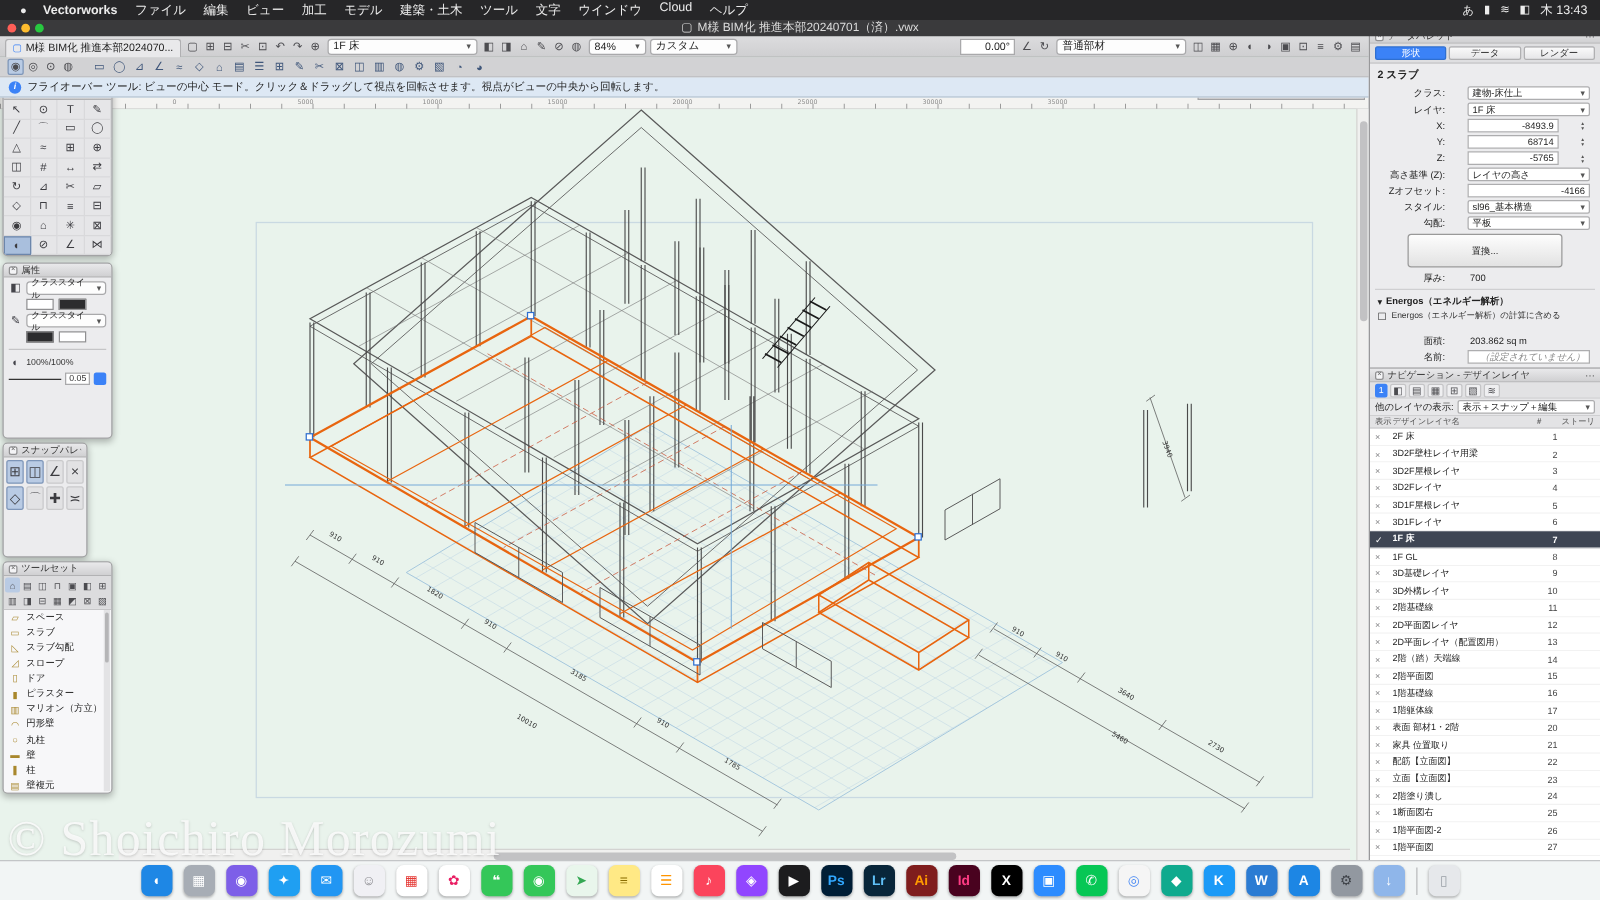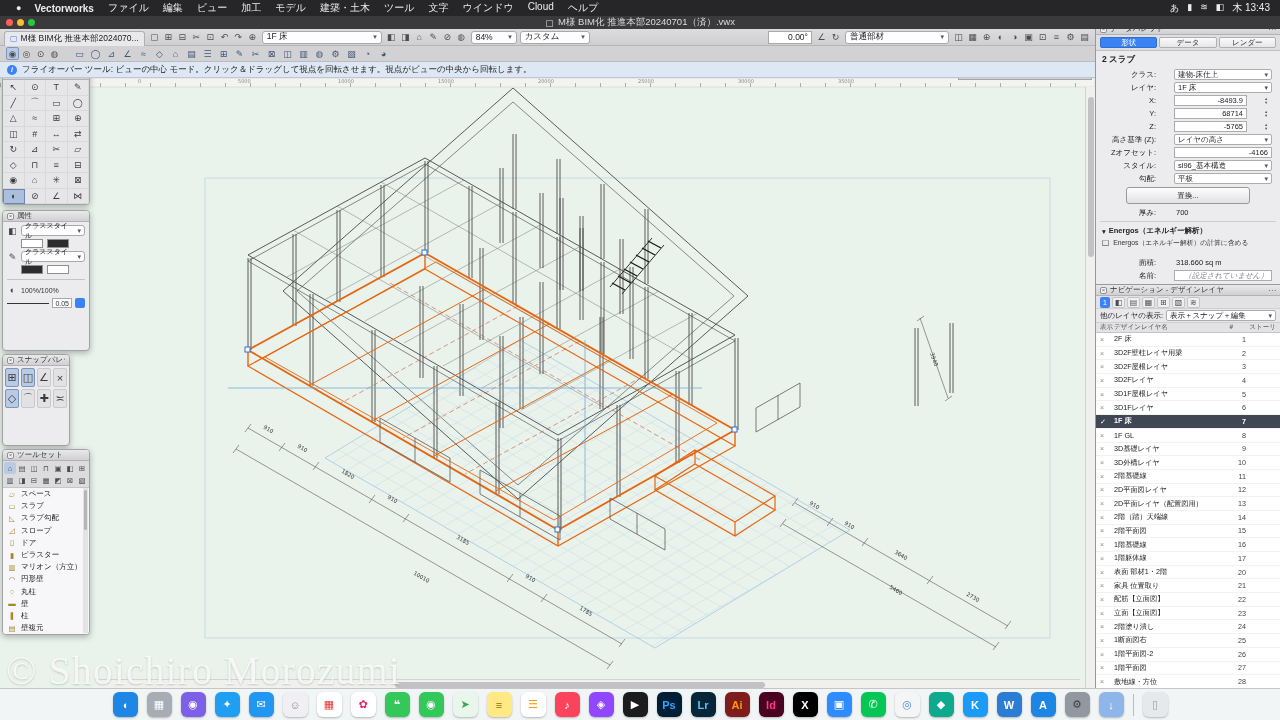--- a/index.html
+++ b/index.html
@@ -101,21 +101,21 @@
 .dp-tabs{display:flex;gap:2px;padding:2px 4px;background:#dfdfe1;border-bottom:1px solid #bfbfc1;}
 .dp-tab{flex:1;height:11px;display:flex;align-items:center;justify-content:center;border:1px solid #b0b0b2;border-radius:2px;background:linear-gradient(#fafafa,#e6e6e8);color:#333;font-size:7.5px;}
 .dp-tab.active{background:#3b82f7;border-color:#2f6fd0;color:#fff;}
 .dp-body{background:#ececee;padding-bottom:2px;}
 .dp-title{font-weight:bold;font-size:8.5px;padding:3px 6px 2px;}
 .dp-row{display:flex;align-items:center;height:13px;padding:0 8px;gap:18px;}
 .dp-label{width:52px;text-align:right;flex-shrink:0;color:#222;}
 .dp-dd{flex:1;background:#fff;border:1px solid #adadaf;border-radius:2px;height:11px;display:flex;align-items:center;justify-content:space-between;padding:0 3px;}
 .dp-input{flex:1;background:#fff;border:1px solid #adadaf;height:11px;display:flex;align-items:center;justify-content:flex-end;padding:0 3px;}
 .stepper{display:flex;flex-direction:column;font-size:4.5px;color:#555;line-height:4px;width:7px;flex-shrink:0;}
-.dp-btn{margin:2px 30px;height:17px;border:1px solid #999;border-radius:3px;background:linear-gradient(#fdfdfd,#e2e2e2);display:flex;align-items:center;justify-content:center;}
+.dp-btn{margin:2px 30px;height:27px;border:1px solid #999;border-radius:3px;background:linear-gradient(#fdfdfd,#e2e2e2);display:flex;align-items:center;justify-content:center;}
 .dp-sep{height:1px;background:#cfcfd1;margin:2px 4px;}
 .dp-sec{display:flex;align-items:center;gap:3px;padding:2px 6px;font-weight:bold;}
 .dp-cbrow{display:flex;align-items:flex-start;gap:4px;padding:1px 6px 2px;height:18px;}
 .cb{font-size:8px;line-height:9px;}
 .cb-label{font-size:6.8px;line-height:8px;color:#333;}
 .dp-plain{flex:1;text-align:left;padding-left:2px;}
 .dim-text{color:#888;font-style:italic;}
 
 .navpalette{flex:1;display:flex;flex-direction:column;border-top:1px solid #98989a;min-height:0;}
 .nav-iconsrow{display:flex;gap:2px;align-items:center;padding:1px 4px;background:#e2e2e4;border-bottom:1px solid #cfcfd1;height:13px;}
@@ -691,21 +691,21 @@
       <div class="dp-sec">
         <span>▾</span>
         <span>Energos（エネルギー解析）</span>
       </div>
       <div class="dp-cbrow">
         <span class="cb">☐</span>
         <span class="cb-label">Energos（エネルギー解析）の計算に含める</span>
       </div>
       <div class="dp-row">
         <span class="dp-label">面積:</span>
-        <span class="dp-plain">318.660 sq m</span>
+        <span class="dp-plain">203.862 sq m</span>
       </div>
       <div class="dp-row">
         <span class="dp-label">名前:</span>
         <div class="dp-input">
             <span class="dim-text">（設定されていません）</span>
           </div>
       </div>
     </div>
 
     <div class="navpalette">

